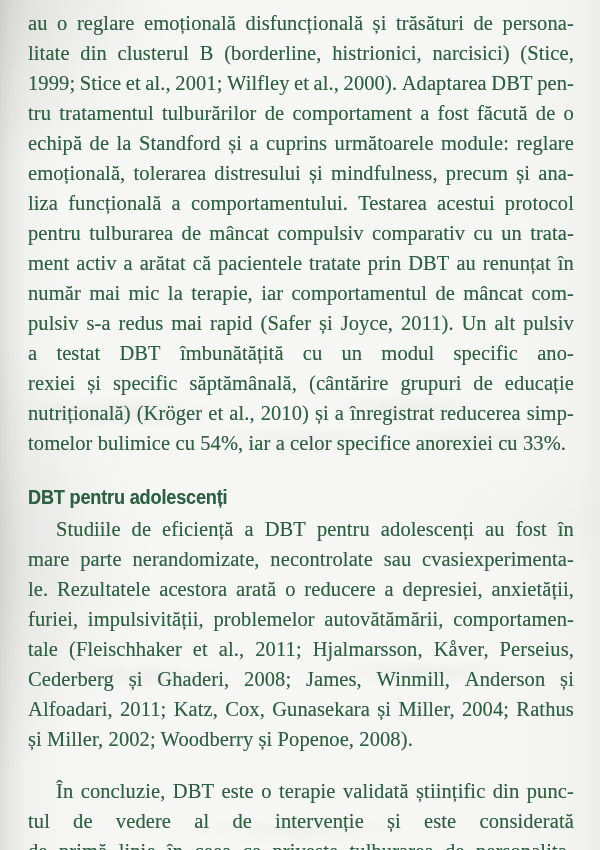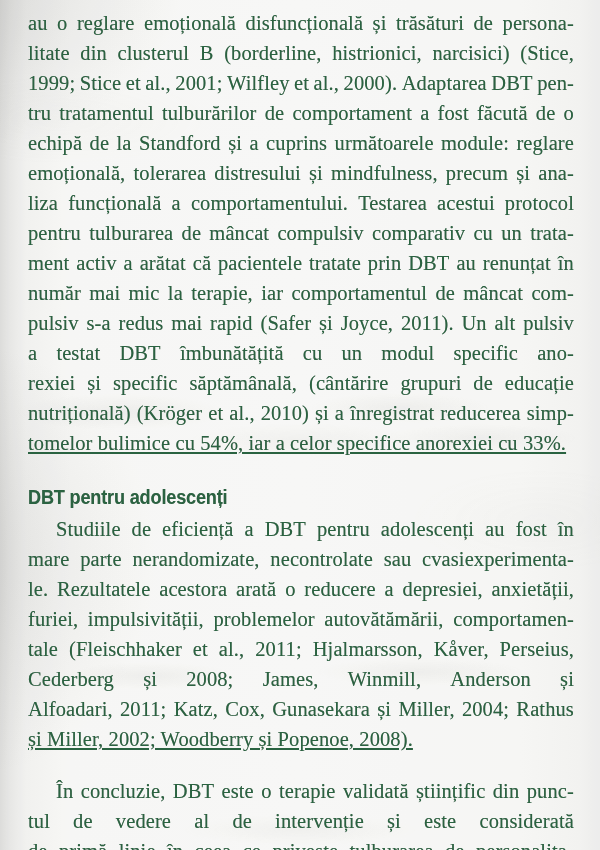--- a/index.html
+++ b/index.html
@@ -79,21 +79,21 @@
     letter-spacing: 0.1px;
   }
 
   
   .line.justify {
     display: flex;
     justify-content: space-between;
   }
   .line.justify > span { white-space: pre; }
 
-  .line.last { display: block; text-decoration: underline; }
+  .line.last { display: block; }
 
   .indent { padding-left: 28px; text-align: right; }
 
   .heading {
     height: 34px;
     line-height: 34px;
     font-family: "Liberation Sans", "DejaVu Sans", sans-serif;
     font-weight: bold;
     font-size: 19.5px;
     letter-spacing: -0.2px;
@@ -347,20 +347,21 @@
           <span>et</span>
           <span>al.,</span>
           <span>2011;</span>
           <span>Hjalmarsson,</span>
           <span>Kåver,</span>
           <span>Perseius,</span>
         </div>
       <div class="line justify">
           <span>Cederberg</span>
           <span>și</span>
+          <span>Ghaderi,</span>
           <span>2008;</span>
           <span>James,</span>
           <span>Winmill,</span>
           <span>Anderson</span>
           <span>și</span>
         </div>
       <div class="line justify">
           <span>Alfoadari,</span>
           <span>2011;</span>
           <span>Katz,</span>

